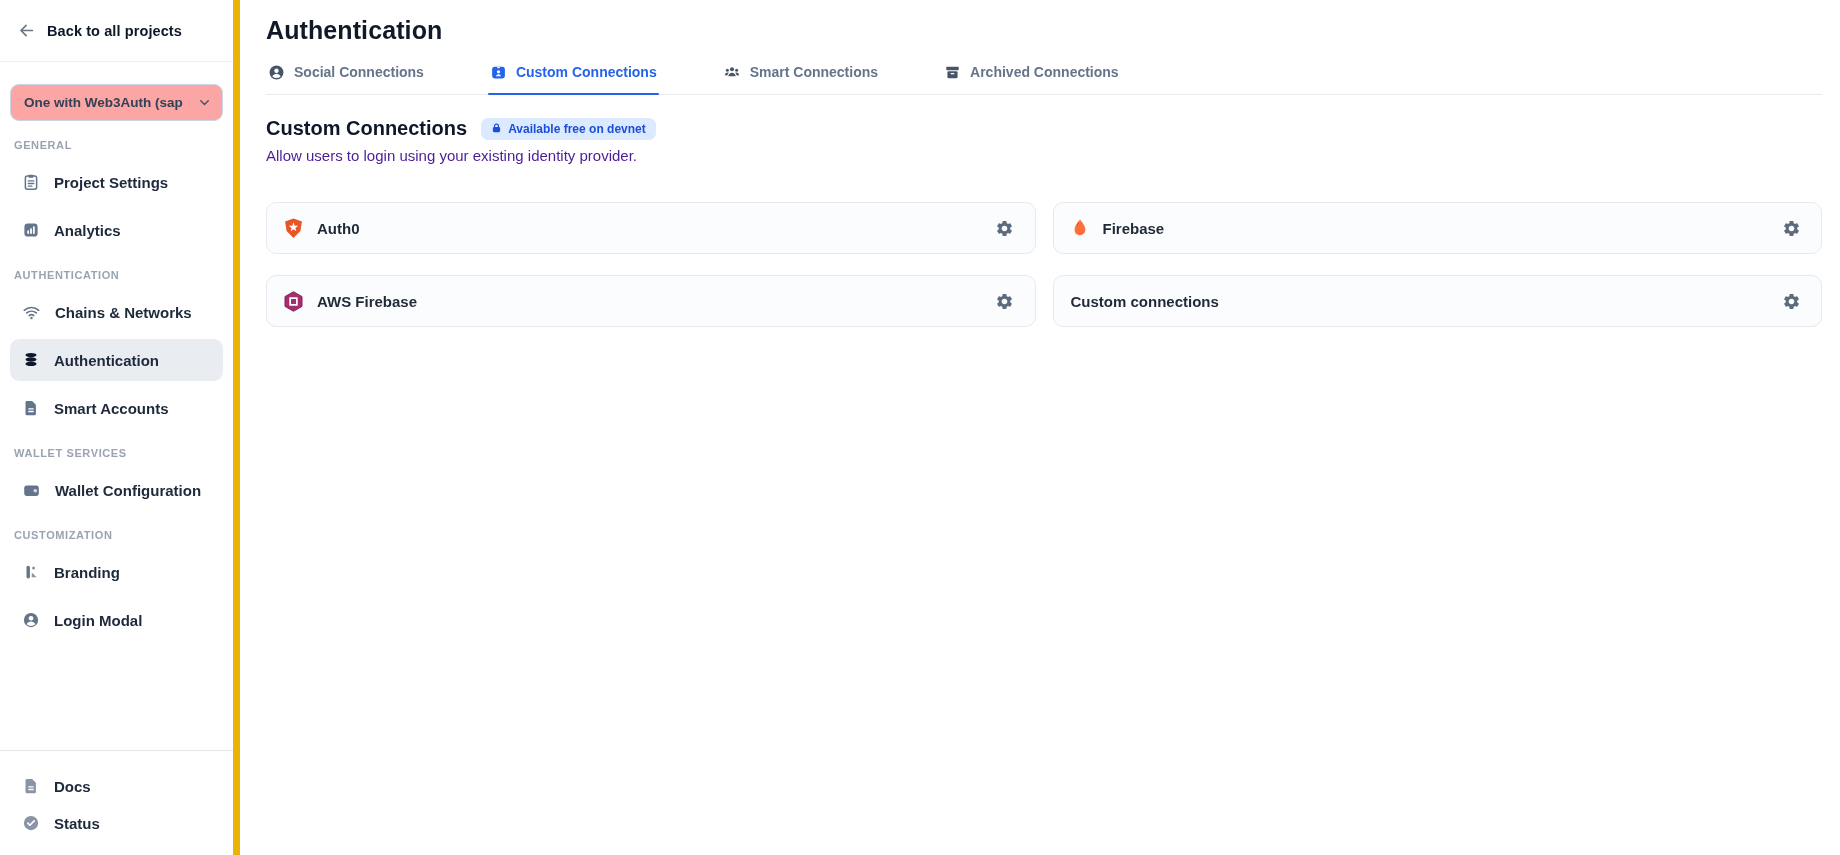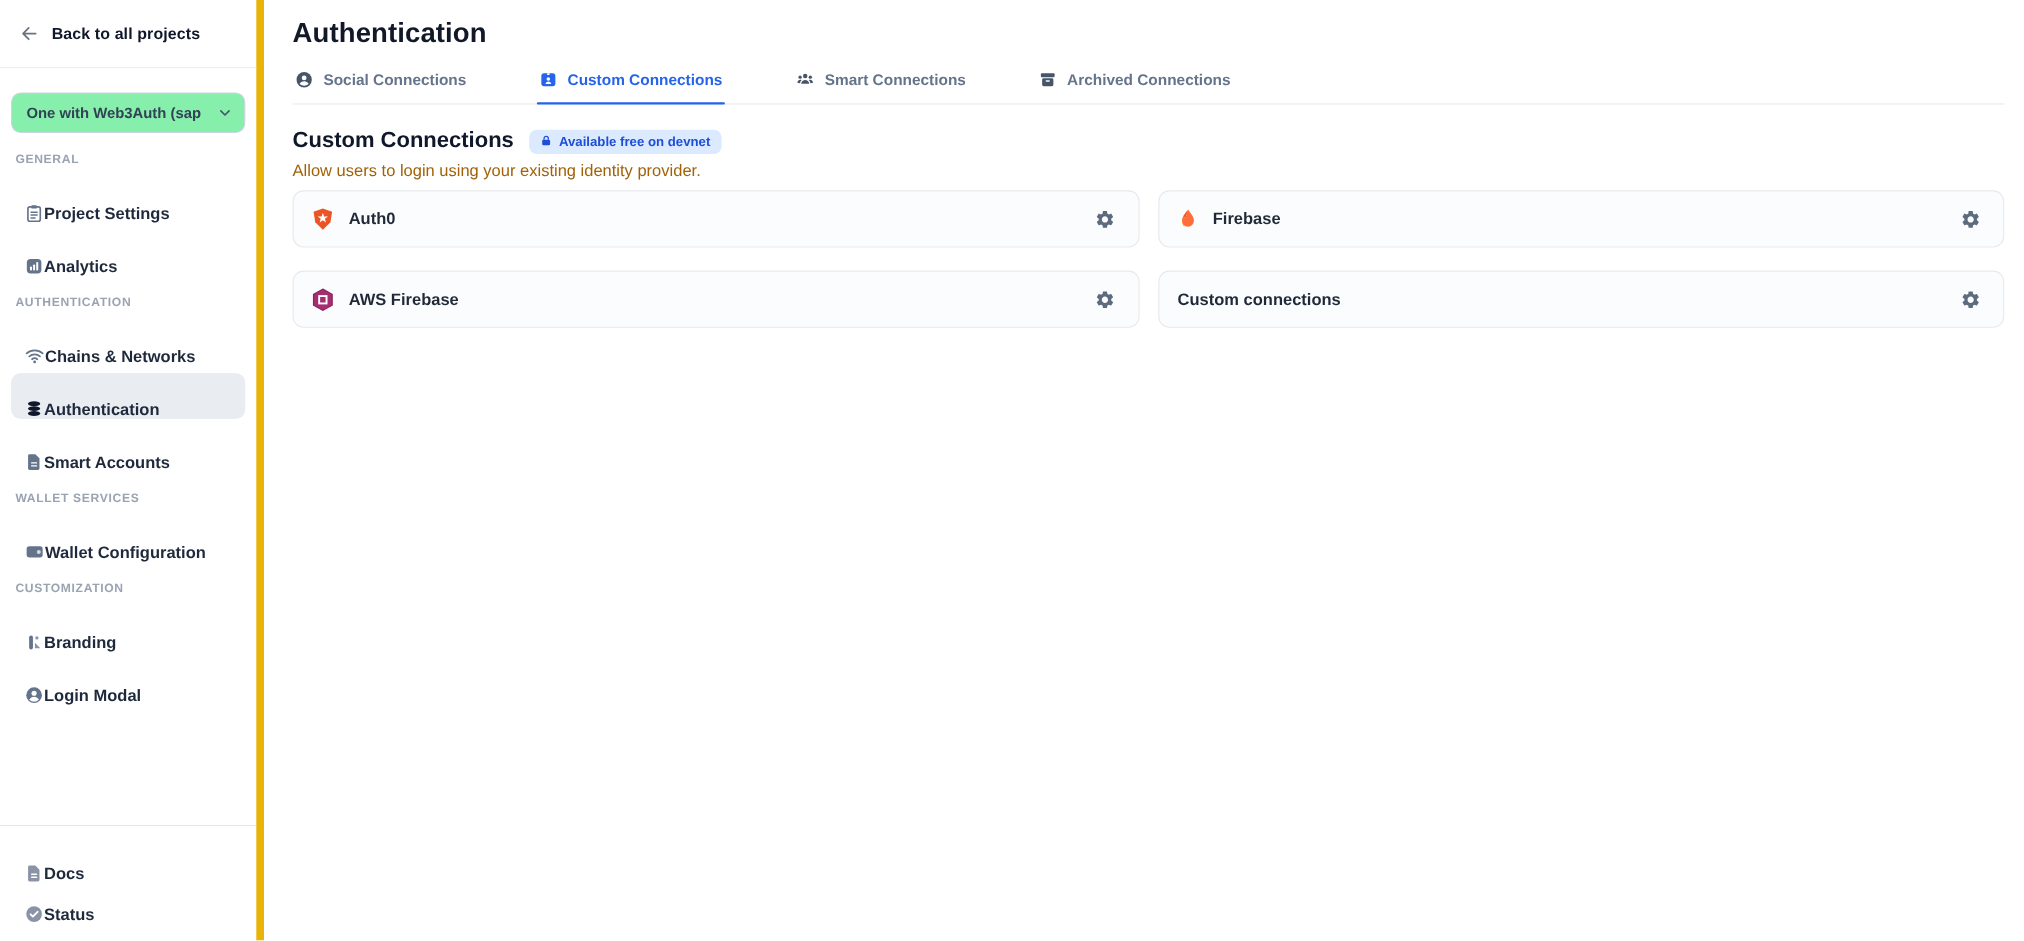--- a/index.html
+++ b/index.html
@@ -3,44 +3,44 @@
 <meta charset="utf-8">
 <style>
   * { margin:0; padding:0; box-sizing:border-box; }
   html,body { width:1840px; height:855px; background:#fff; font-family:"Liberation Sans", sans-serif; overflow:hidden; }
   .app { display:flex; width:1840px; height:855px; }
 
   
   .sidebar { width:240px; min-width:240px; height:855px; background:#fff; border-right:7px solid #eab308; display:flex; flex-direction:column; }
   .back-row { height:62px; display:flex; align-items:center; gap:11px; padding:0 17px; border-bottom:1px solid #edeff2; cursor:pointer; }
   .back-row span { font-size:14.5px; font-weight:700; color:#0f172a; letter-spacing:.1px; }
-  .project-select { margin:22px 10px 0 10px; height:37px; border:1px solid #cbd5e1; border-radius:9px; background:#86efac; display:flex; align-items:center; justify-content:space-between; padding:0 10px 0 13px; cursor:pointer; }
+  .project-select { margin:22px 10px 0 10px; height:37px; border:1px solid #cbd5e1; border-radius:9px; background:#fca5a5; display:flex; align-items:center; justify-content:space-between; padding:0 10px 0 13px; cursor:pointer; }
   .project-select .pname { font-size:13.5px; color:#334155; font-weight:600; white-space:nowrap; overflow:hidden; max-width:172px; }
   .nav { padding:0 10px; }
   .nav-label { margin:18px 4px 10px 4px; font-size:11px; font-weight:700; letter-spacing:.6px; color:#9aa3b2; text-transform:uppercase; }
-  .nav-item { height:42px; margin-bottom:6px; display:flex; align-items:flex-end; padding:0 12px; border-radius:9px; cursor:pointer; }
+  .nav-item { height:42px; margin-bottom:6px; display:flex; align-items:center; gap:14px; padding:0 12px; border-radius:9px; cursor:pointer; }
   .nav-item span { font-size:15px; font-weight:600; color:#1e293b; }
   .nav-item.active { background:#e9edf2; }
   .sidebar-footer { margin-top:auto; border-top:1px solid #e5e7eb; padding:18px 10px 12px 10px; }
   .sidebar-footer .nav-item { height:34px; margin-bottom:3px; }
 
   
   .main { flex:1; padding:16px 18px 0 26px; }
   .page-title { font-size:25px; font-weight:800; color:#111827; letter-spacing:.1px; }
   .tabbar { margin-top:12px; display:flex; gap:62px; border-bottom:1px solid #e8eaed; }
   .tab { display:flex; align-items:center; gap:9px; padding:6px 2px 13px 2px; font-size:14px; font-weight:700; color:#64748b; cursor:pointer; position:relative; }
   .tab.active { color:#2563eb; }
   .tab.active::after { content:""; position:absolute; left:0; right:0; bottom:-1px; height:2.5px; background:#2563eb; border-radius:2px; }
 
   .section-head { margin-top:22px; display:flex; align-items:center; gap:14px; }
   .section-head h2 { font-size:20px; font-weight:800; color:#0f172a; }
   .badge { display:flex; align-items:flex-start; gap:6px; background:#dbeafe; color:#1d4ed8; font-size:12px; font-weight:700; padding:4px 10px; border-radius:7px; }
-  .subtitle { margin-top:7px; font-size:15px; color:#a16207; }
-
-  .cards { margin-top:9px; display:grid; grid-template-columns:1fr 1fr; column-gap:17px; row-gap:21px; }
+  .subtitle { margin-top:7px; font-size:15px; color:#4c1d95; }
+
+  .cards { margin-top:38px; display:grid; grid-template-columns:1fr 1fr; column-gap:17px; row-gap:21px; }
   .card { height:52px; background:#fbfcfd; border:1px solid #e7e9ee; border-radius:10px; display:flex; align-items:center; padding:0 15px 0 15px; cursor:pointer; }
   .card .clabel { font-size:15px; font-weight:600; color:#1f2937; margin-left:12px; }
   .card .clabel.noicon { margin-left:2px; }
   .gear-btn { margin-left:auto; width:30px; height:30px; display:flex; align-items:center; justify-content:center; border-radius:6px; cursor:pointer; }
 
   svg { display:block; flex-shrink:0; }
 </style>
 </head>
 <body>
 

